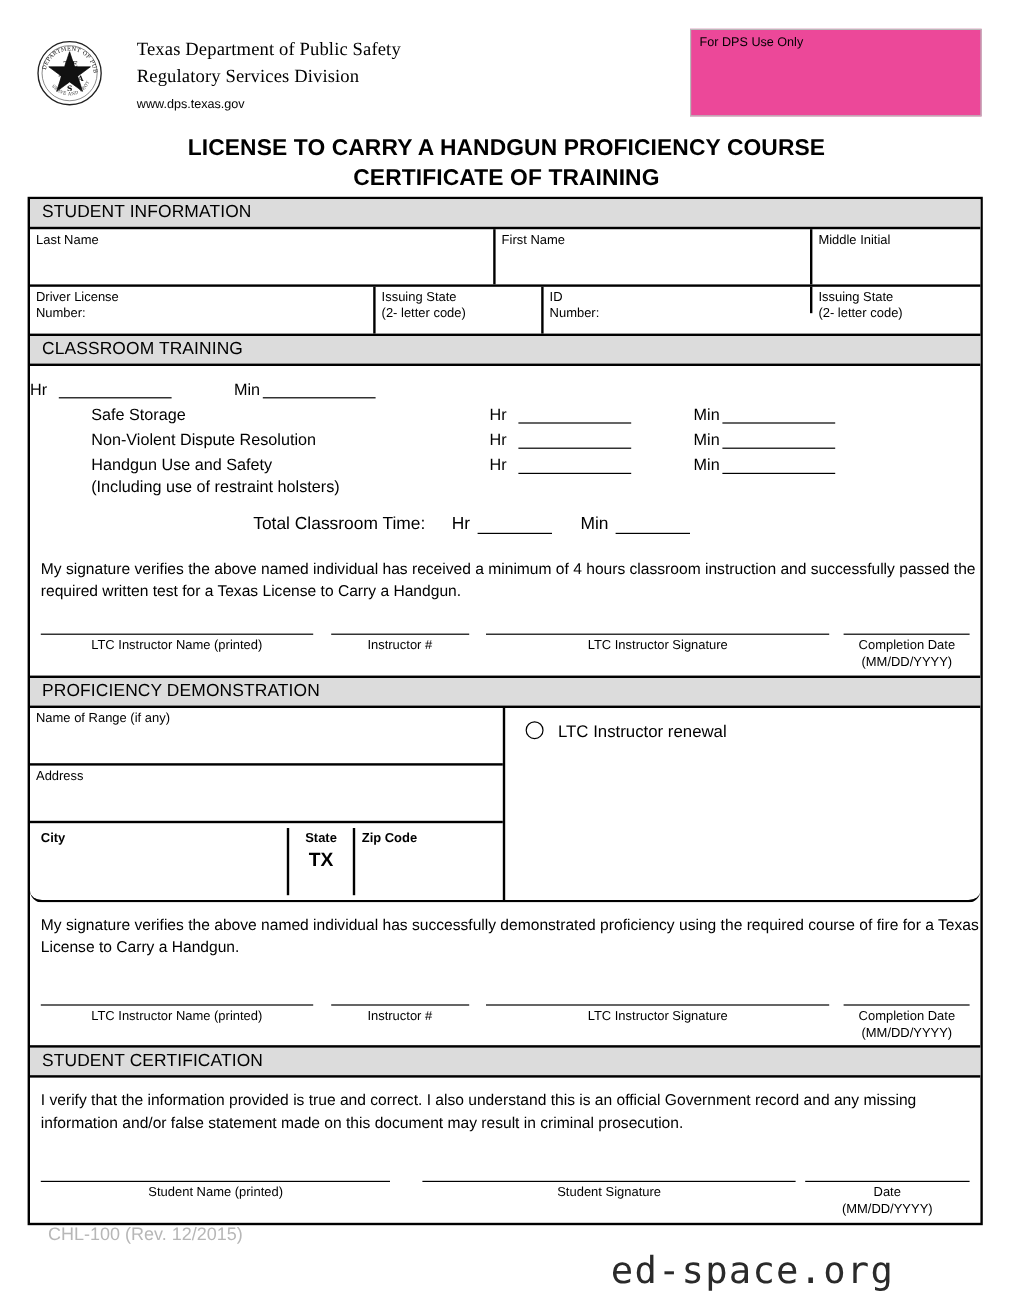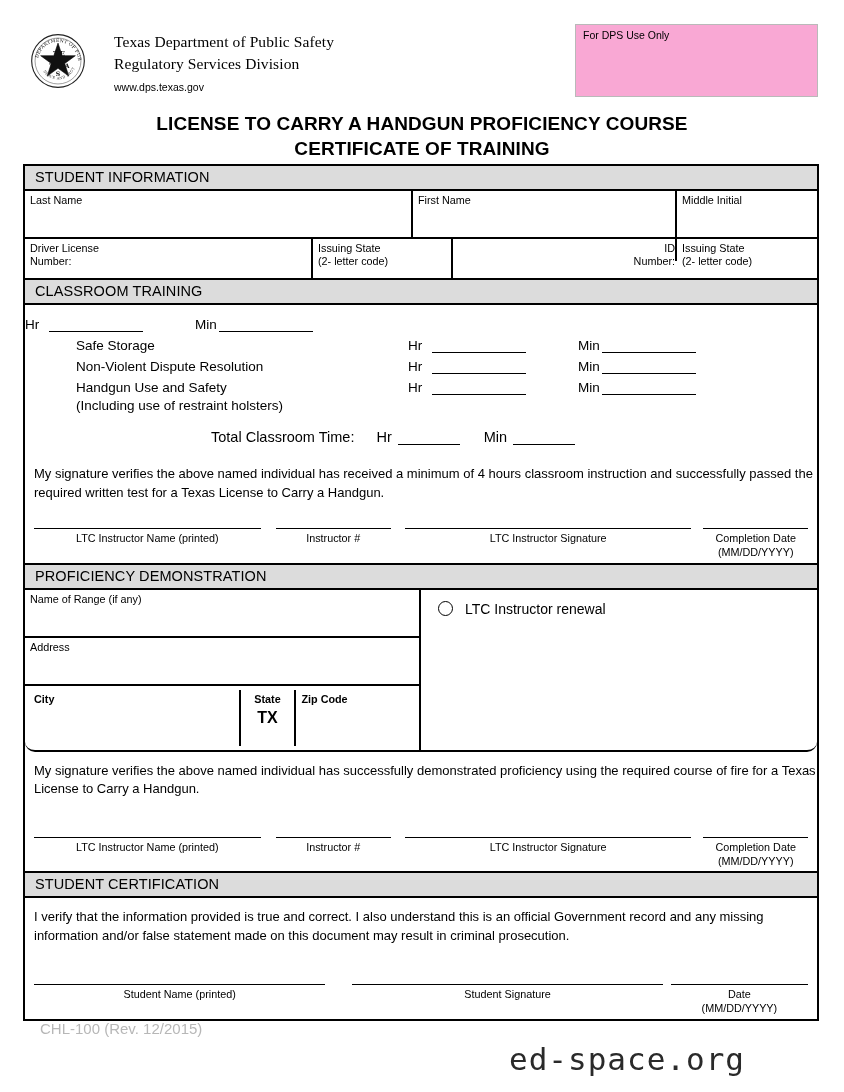--- a/index.html
+++ b/index.html
@@ -39,21 +39,21 @@
   }
   .agency-url {
     position: absolute;
     left: 114px; top: 81px;
     font-size: 10.5px;
   }
   .dps-box {
     position: absolute;
     left: 575px; top: 24px;
     width: 243px; height: 73px;
-    background: #f9a8d4;
+    background: #ec4899;
     border: 1px solid #b9b9b9;
     box-sizing: border-box;
   }
   .dps-box-label {
     position: absolute;
     left: 7px; top: 4px;
     font-size: 10.5px;
   }
 
   
@@ -298,21 +298,21 @@
 
   <div class="row">
     <div class="cell" style="width:288px;height:39px;">
       <div>Driver License</div>
       <div>Number:</div>
     </div>
     <div class="cell" style="width:140px;height:39px;">
       <div>Issuing State</div>
       <div>(2- letter code)</div>
     </div>
-    <div class="cell" style="width:224px;height:22px;text-align:right;">
+    <div class="cell" style="width:224px;height:22px;">
       <div>ID</div>
       <div>Number:</div>
     </div>
     <div class="cell" style="width:140px;height:39px;">
       <div>Issuing State</div>
       <div>(2- letter code)</div>
     </div>
   </div>
 
   <div class="band">CLASSROOM TRAINING</div>

